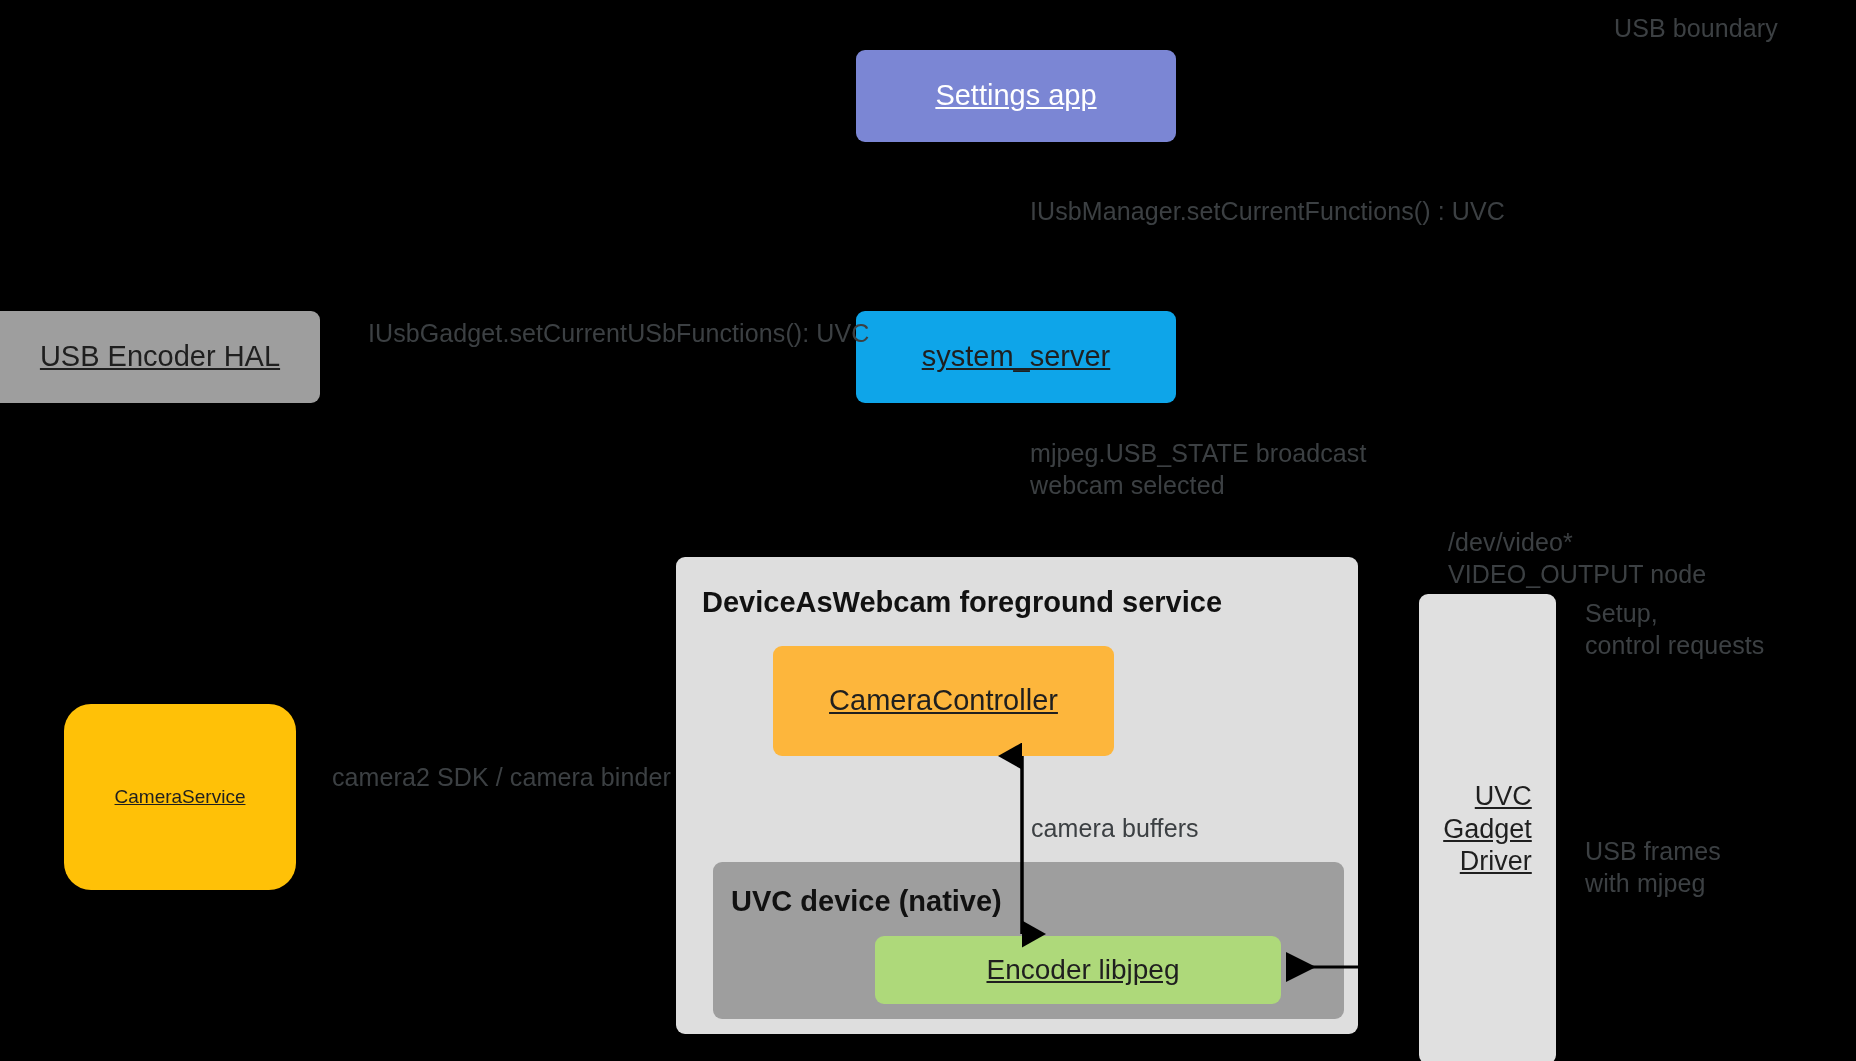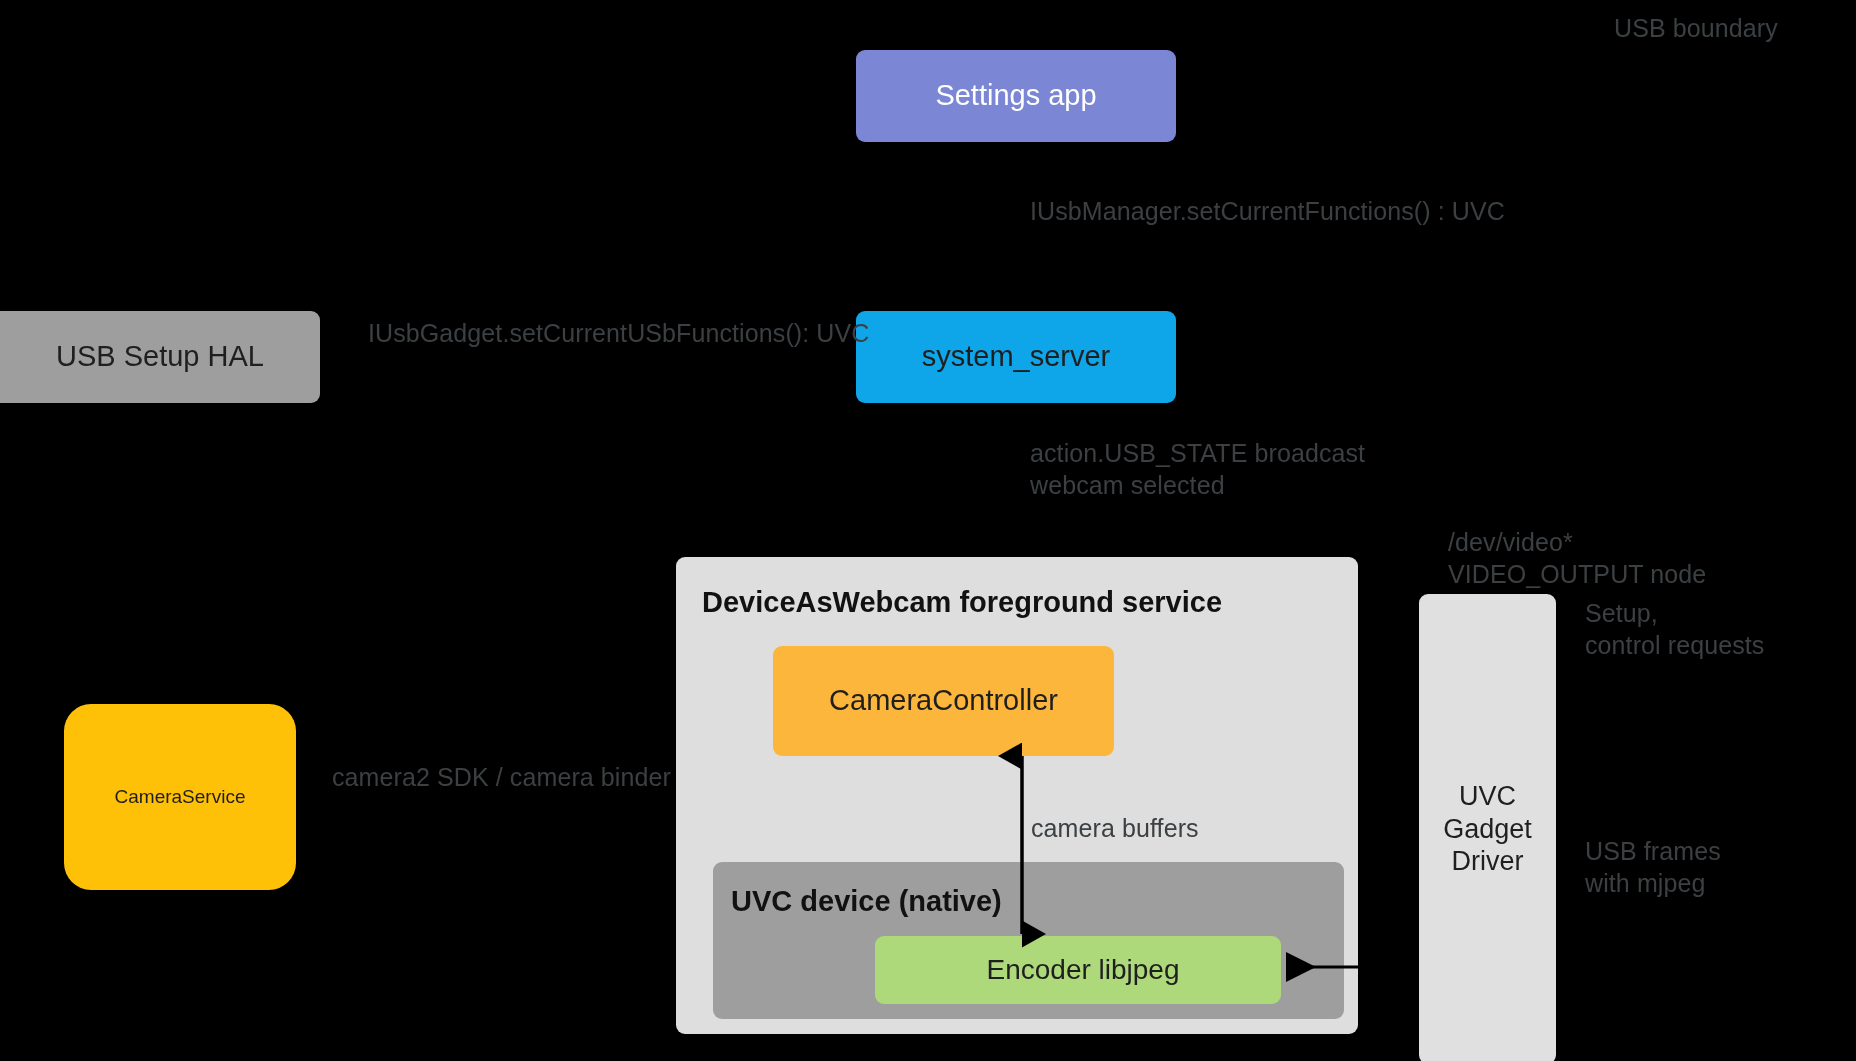--- a/index.html
+++ b/index.html
@@ -15,24 +15,25 @@
     background: #000000;
     overflow: hidden;
     font-family: "Liberation Sans", sans-serif;
   }
   .node {
     position: absolute;
     box-sizing: border-box;
     display: flex;
     align-items: center;
     justify-content: center;
-    text-align: center;
+    text-align: right;
     border-radius: 9px;
     color: #1f1f1f;
     line-height: 1.22;
+    text-decoration: underline;
   }
   .label {
     position: absolute;
     color: #3c4043;
     font-size: 25px;
     line-height: 1.28;
     white-space: pre-line;
     letter-spacing: 0.1px;
   }
 
@@ -127,21 +128,21 @@
 </head>
 <body>
 
 <div id="canvas">
 
   <div class="node" id="settings-app">
     <span>Settings app</span>
   </div>
 
   <div class="node" id="usb-gadget-hal">
-    <span>USB Setup HAL</span>
+    <span>USB Encoder HAL</span>
   </div>
 
   <div class="node" id="system-server">
     <span>system_server</span>
   </div>
 
   <div class="node" id="camera-service">
     <span>CameraService</span>
   </div>
 
@@ -166,21 +167,21 @@
 Gadget
 Driver</span>
   </div>
 
   <div class="label" id="lbl-usb-boundary">USB boundary</div>
 
   <div class="label" id="lbl-iusbmanager">IUsbManager.setCurrentFunctions() : UVC</div>
 
   <div class="label" id="lbl-iusbgadget">IUsbGadget.setCurrentUSbFunctions(): UVC</div>
 
-  <div class="label" id="lbl-usb-state">action.USB_STATE broadcast
+  <div class="label" id="lbl-usb-state">mjpeg.USB_STATE broadcast
 webcam selected</div>
 
   <div class="label" id="lbl-devvideo">/dev/video*
 VIDEO_OUTPUT node</div>
 
   <div class="label" id="lbl-setup">Setup,
 control requests</div>
 
   <div class="label" id="lbl-camera2sdk">camera2 SDK / camera binder</div>
 

